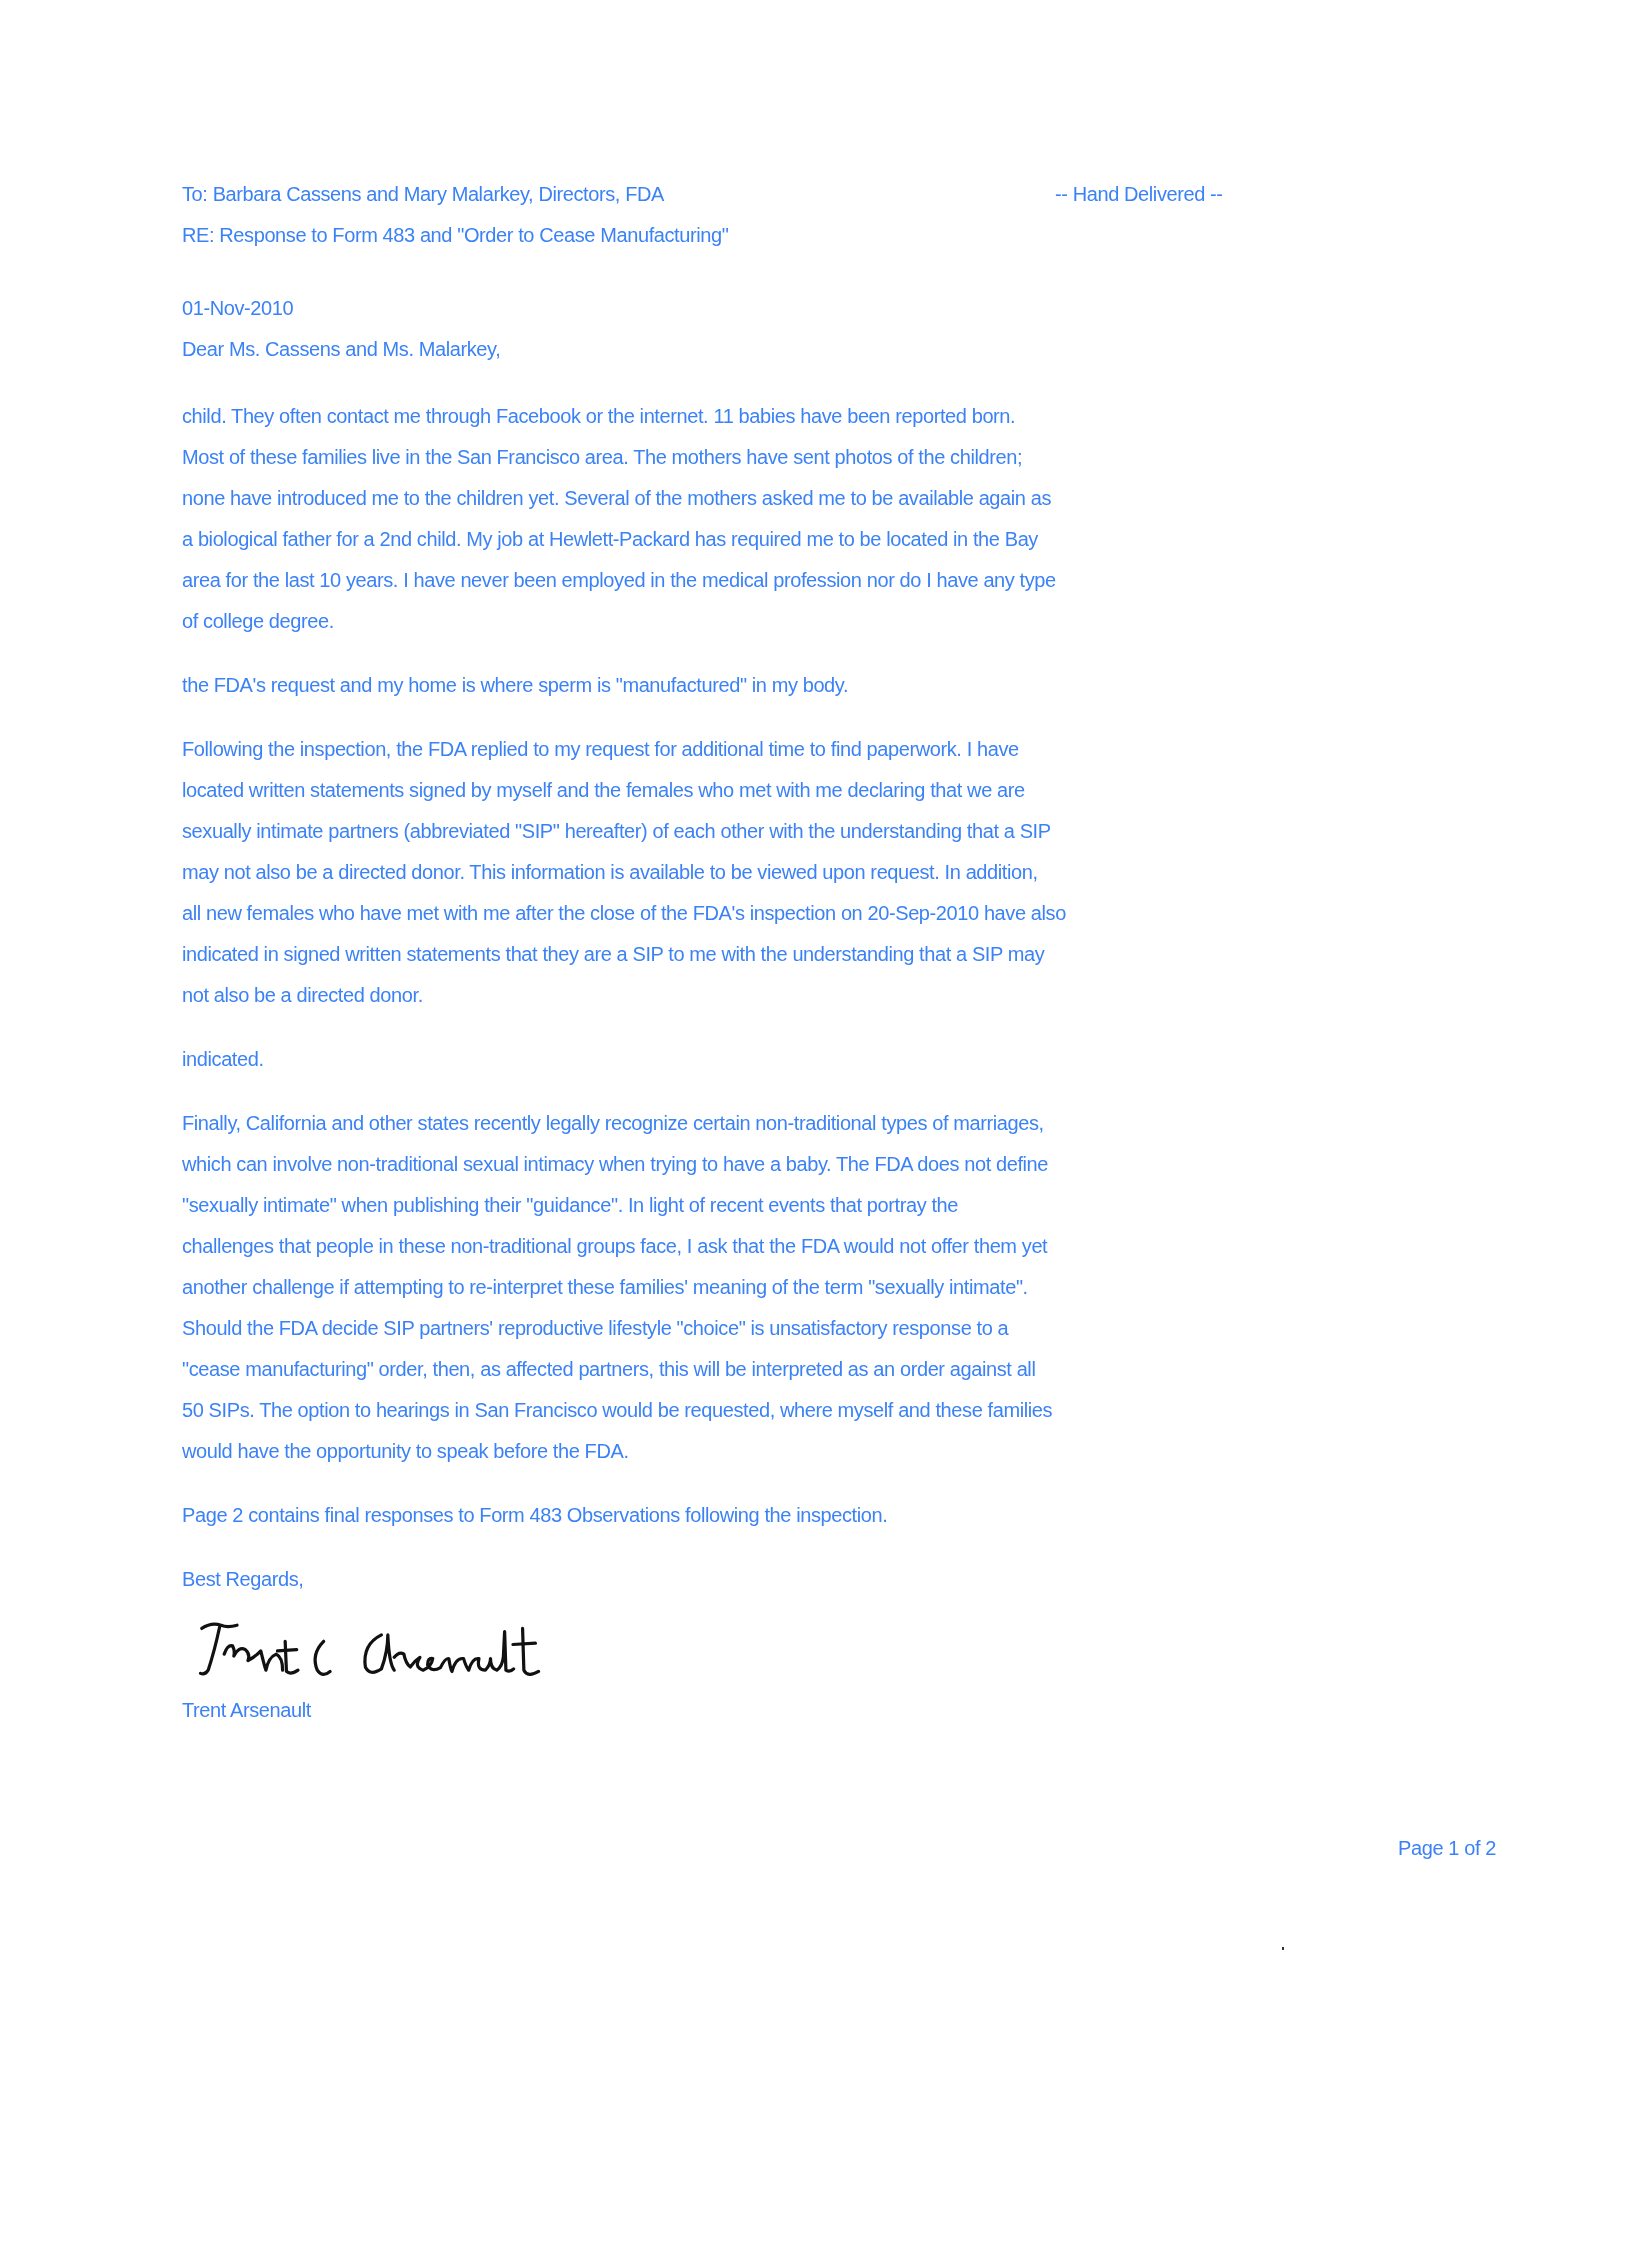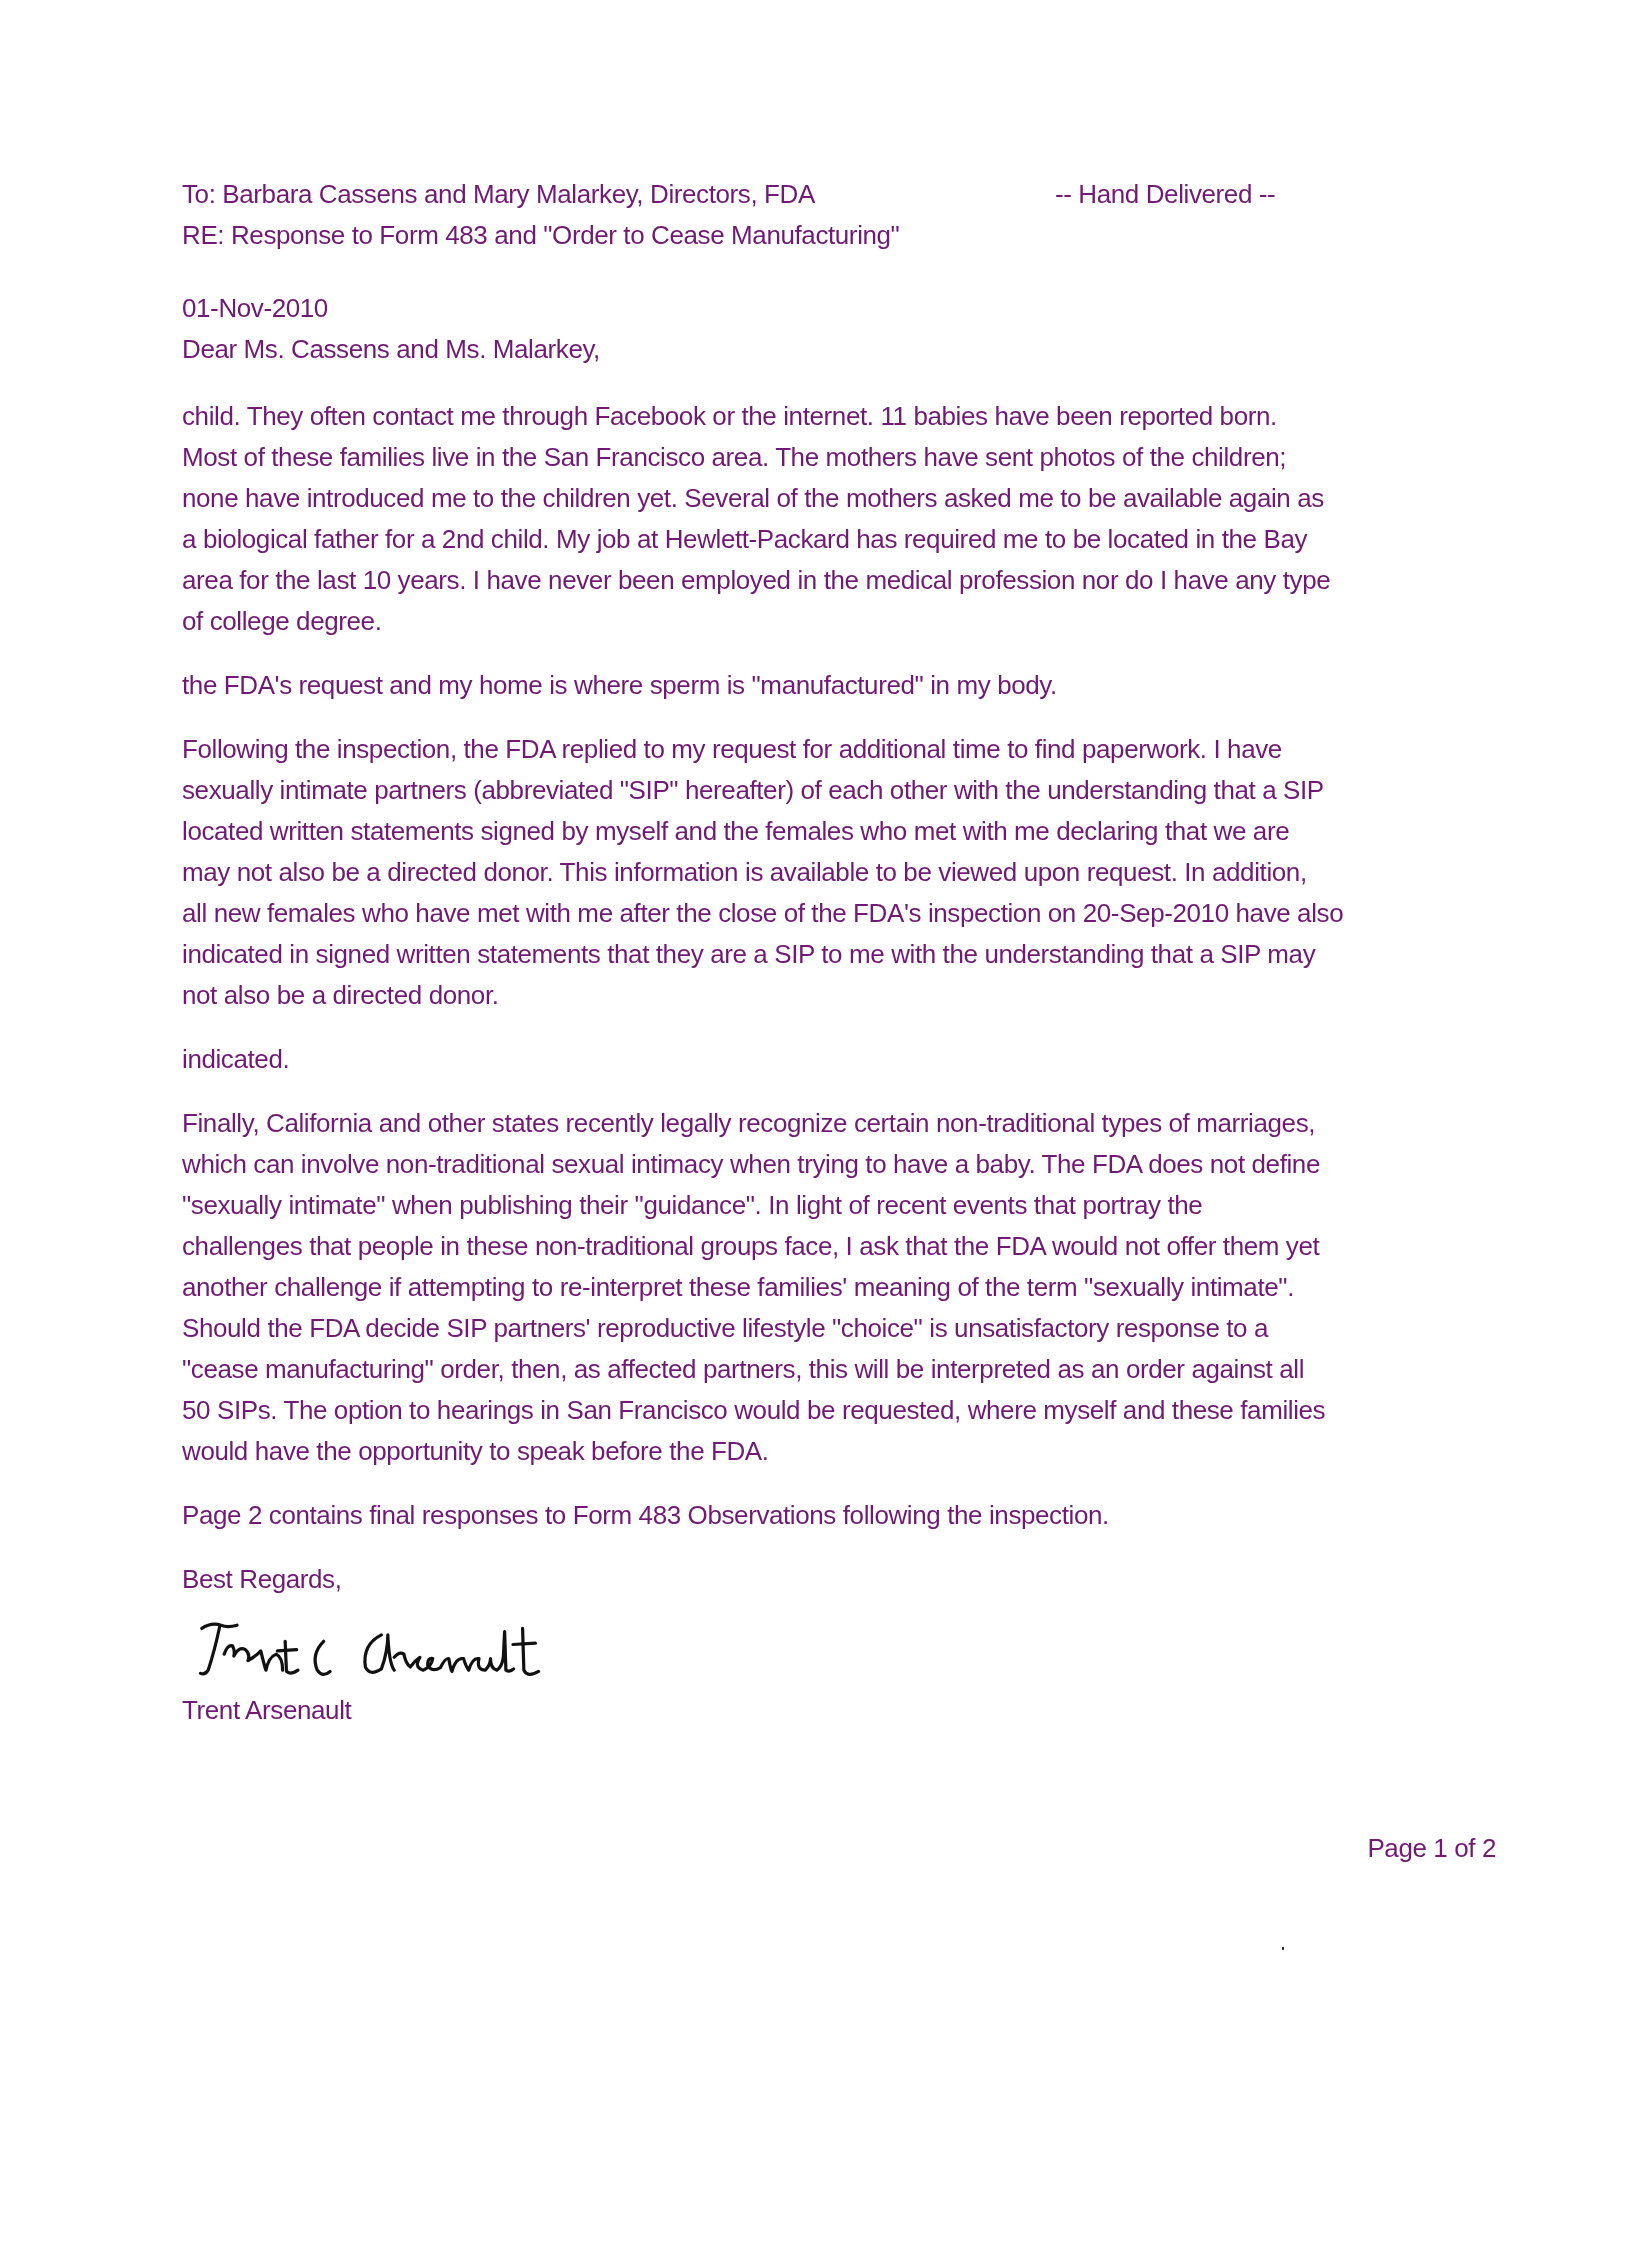--- a/index.html
+++ b/index.html
@@ -1,20 +1,20 @@
 <!DOCTYPE html>
 <html style="font-size:10.3px"><head>
 <meta charset="utf-8">
 <style>
   html, body { margin: 0; padding: 0; background: #ffffff; }
   body { width: 1643px; height: 2261px; position: relative; overflow: hidden; }
   .page {
     position: absolute; left: 182px; top: 174px; width: 1314px;
     font-family: "Liberation Sans", sans-serif;
-    font-size: 26px; line-height: 41px; color: #701a75;
+    font-size: 20px; line-height: 41px; color: #3b82f6;
     letter-spacing: -0.4px;
   }
   .line { white-space: nowrap; display: block; }
   .header-row { position: relative; height: 41px; }
   .header-row .delivered { position: absolute; left: 873px; top: 0; }
   .gap-sm { height: 26px; }
   .gap-md { height: 32px; }
   .para { margin: 0 0 23px 0; }
   .para .line { white-space: nowrap; }
   .sig-wrap { height: 84px; position: relative; margin-top: 6.4px; }
@@ -48,22 +48,22 @@
     <span class="line">area for the last 10 years.  I have never been employed in the medical profession nor do I have any type</span>
     <span class="line">of college degree.</span>
   </div>
 
   <div class="para">
     <span class="line">the FDA's request and my home is where sperm is "manufactured" in my body.</span>
   </div>
 
   <div class="para">
     <span class="line">Following the inspection, the FDA replied to my request for additional time to find paperwork. I have</span>
+    <span class="line">located written statements signed by myself and the females who met with me declaring that we are</span>
     <span class="line">sexually intimate partners (abbreviated "SIP" hereafter) of each other with the understanding that a SIP</span>
-    <span class="line">located written statements signed by myself and the females who met with me declaring that we are</span>
     <span class="line">may not also be a directed donor. This information is available to be viewed upon request. In addition,</span>
     <span class="line">all new females who have met with me after the close of the FDA's inspection on 20-Sep-2010 have also</span>
     <span class="line">indicated in signed written statements that they are a SIP to me with the understanding that a SIP may</span>
     <span class="line">not also be a directed donor.</span>
   </div>
 
   <div class="para">
     <span class="line">indicated.</span>
   </div>
 

